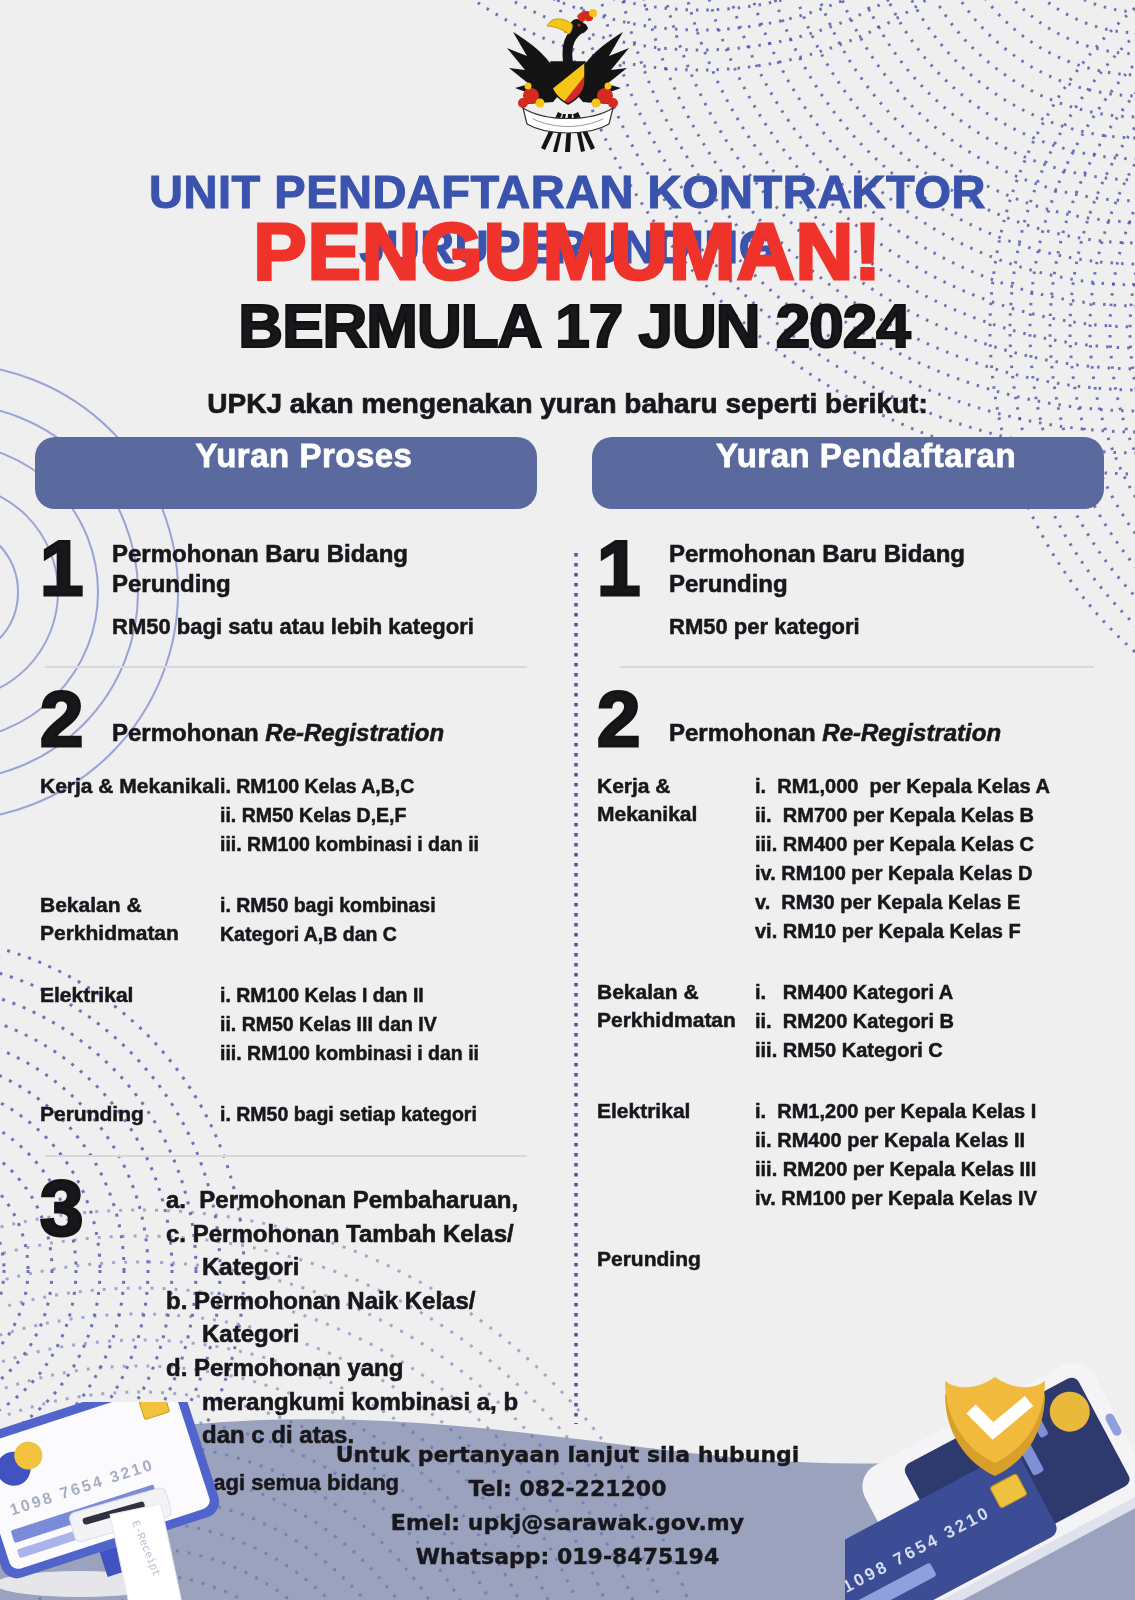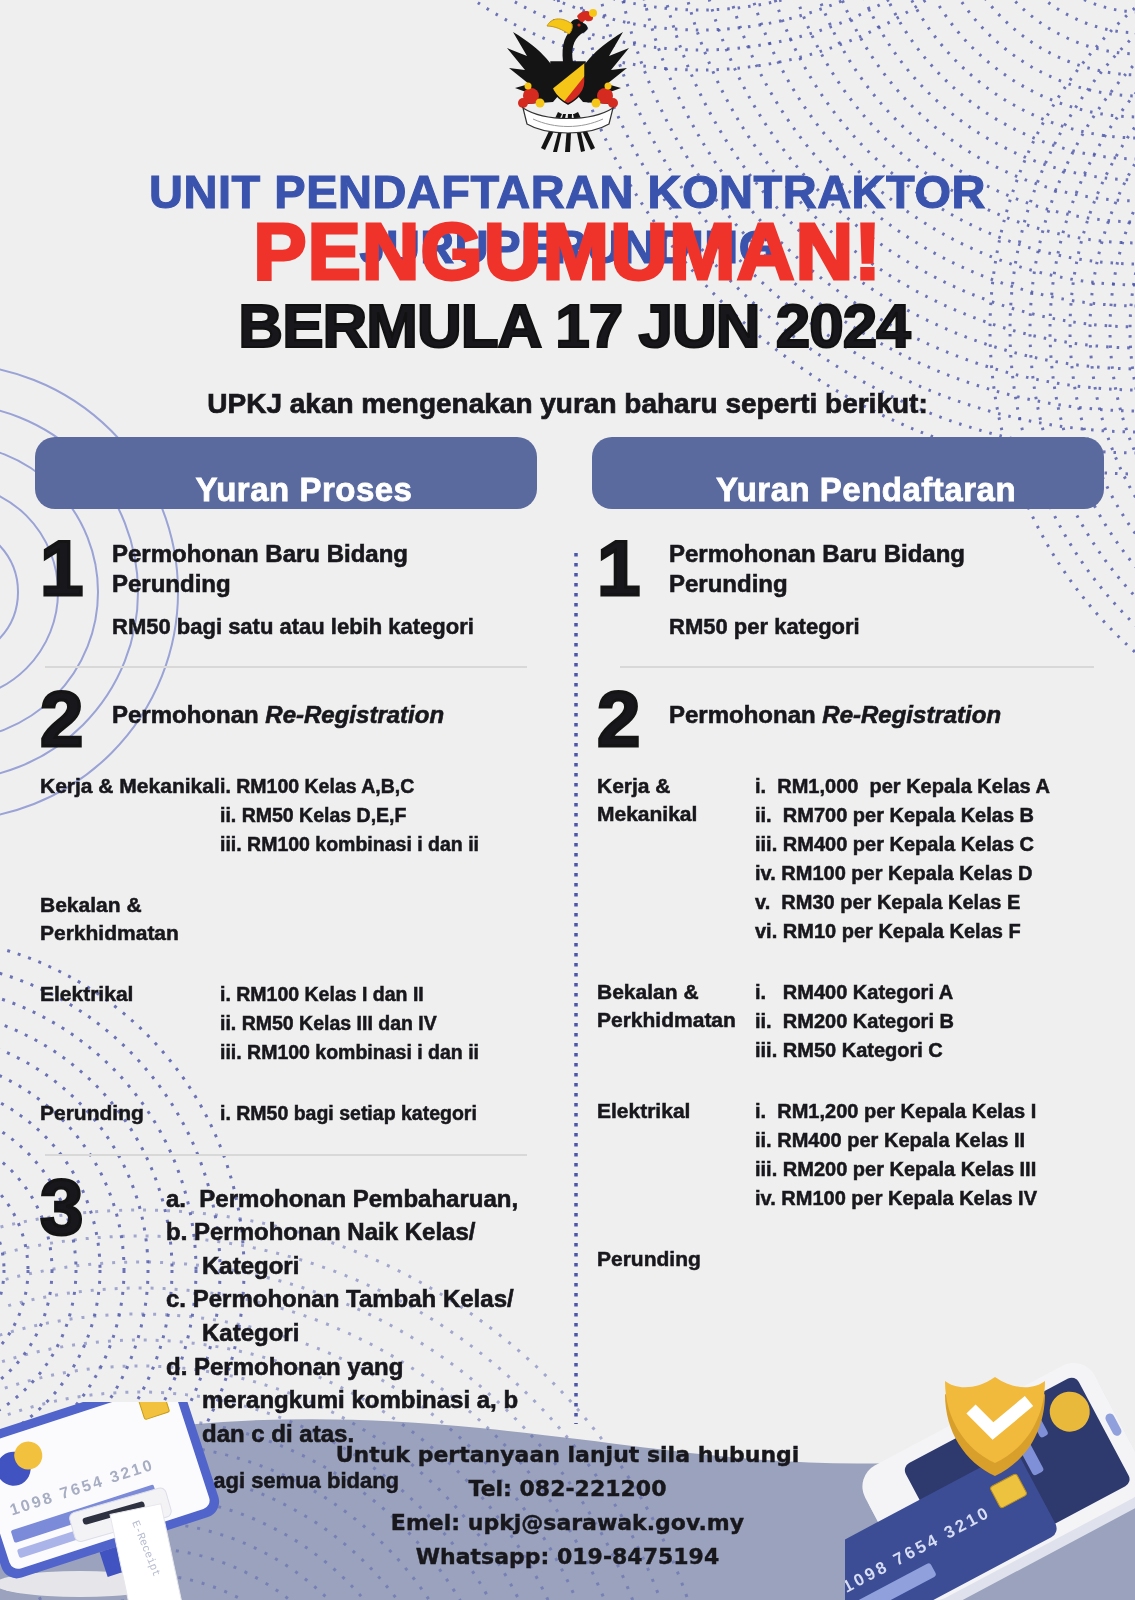--- a/index.html
+++ b/index.html
@@ -14,28 +14,28 @@
        color:#3a53ad;letter-spacing:.5px;-webkit-text-stroke:1.1px #3a53ad;}
   .announce{position:absolute;top:212px;left:0;right:0;text-align:center;font-size:80px;font-weight:800;
        color:#ef332b;letter-spacing:1px;line-height:1;-webkit-text-stroke:3px #ef332b;}
   .dateline{position:absolute;top:295px;left:0;right:0;text-align:center;font-size:62px;font-weight:800;
        letter-spacing:-1px;line-height:1;padding-left:13px;-webkit-text-stroke:2.2px #111;}
   .intro{position:absolute;top:388px;left:0;right:0;text-align:center;font-size:28px;font-weight:700;
        -webkit-text-stroke:.7px #17171c;}
   .col{position:absolute;top:437px;z-index:1;}
   .col-left{left:35px;width:502px;}
   .col-right{left:592px;width:512px;}
-  .pill{height:72px;background:#5a6a9e;border-radius:20px;display:flex;align-items:flex-end;justify-content:center;
+  .pill{height:72px;background:#5a6a9e;border-radius:20px;display:flex;align-items:flex-start;justify-content:center;
         color:#fff;font-size:33px;font-weight:700;letter-spacing:.5px;padding-left:36px;-webkit-text-stroke:.8px #fff;}
   .sec{padding-left:5px;}
   .sec1{margin-top:24px;}
   .sec-head{display:flex;}
   .num{flex:0 0 72px;width:72px;font-size:78px;font-weight:900;line-height:.92;-webkit-text-stroke:3px #141414;}
   .sec-title{margin:6px 0 0;font-size:24px;font-weight:700;line-height:1.27;max-width:335px;-webkit-text-stroke:.6px #17171c;}
-  .s2 .sec-title{margin-top:16px;max-width:420px;}
+  .s2 .sec-title{margin-top:34px;max-width:420px;}
   .s2 em{font-style:italic;}
   .note{font-size:22px;font-weight:700;-webkit-text-stroke:.5px #17171c;margin:14px 0 0;}
   .rows{margin-top:16px;}
   .row{display:flex;margin-bottom:32px;}
   .row:last-child{margin-bottom:0;}
   .rlabel{flex:0 0 180px;font-size:21px;font-weight:700;line-height:1.35;-webkit-text-stroke:.5px #17171c;}
   .col-right .rlabel{flex:0 0 158px;}
   .rlines{flex:1;}
   .line{font-size:19.5px;font-weight:700;line-height:1.49;white-space:pre-wrap;-webkit-text-stroke:.5px #17171c;}
   .col-right .line{font-size:20px;line-height:1.45;}
@@ -217,20 +217,24 @@
       <div class="row">
         <div class="rlabel">Kerja &amp; Mekanikal</div>
         <div class="rlines">
           <div class="line">i. RM100 Kelas A,B,C</div>
           <div class="line">ii. RM50 Kelas D,E,F</div>
           <div class="line">iii. RM100 kombinasi i dan ii</div>
         </div>
       </div>
       <div class="row">
         <div class="rlabel">Bekalan &amp; Perkhidmatan</div>
+        <div class="rlines">
+          <div class="line">i. RM50 bagi kombinasi</div>
+          <div class="line">Kategori A,B dan C</div>
+        </div>
       </div>
       <div class="row">
         <div class="rlabel">Elektrikal</div>
         <div class="rlines">
           <div class="line">i. RM100 Kelas I dan II</div>
           <div class="line">ii. RM50 Kelas III dan IV</div>
           <div class="line">iii. RM100 kombinasi i dan ii</div>
         </div>
       </div>
       <div class="row">
@@ -242,22 +246,22 @@
     </div>
   </section>
 
   <hr class="sep">
 
   <section class="sec sec3">
     <div class="sec-head">
       <div class="num">3</div>
       <div class="list">
         <div class="li">a.  Permohonan Pembaharuan,</div>
+        <div class="li">c. Permohonan Tambah Kelas/ Kategori</div>
         <div class="li">b. Permohonan Naik Kelas/ Kategori</div>
-        <div class="li">c. Permohonan Tambah Kelas/ Kategori</div>
         <div class="li">d. Permohonan yang merangkumi kombinasi a, b dan c di atas.</div>
       </div>
     </div>
     <p class="note note3">RM25 bagi semua bidang</p>
   </section>
 </div>
 
 <div class="col col-right">
   <div class="pill">
     <span>Yuran Pendaftaran</span>

